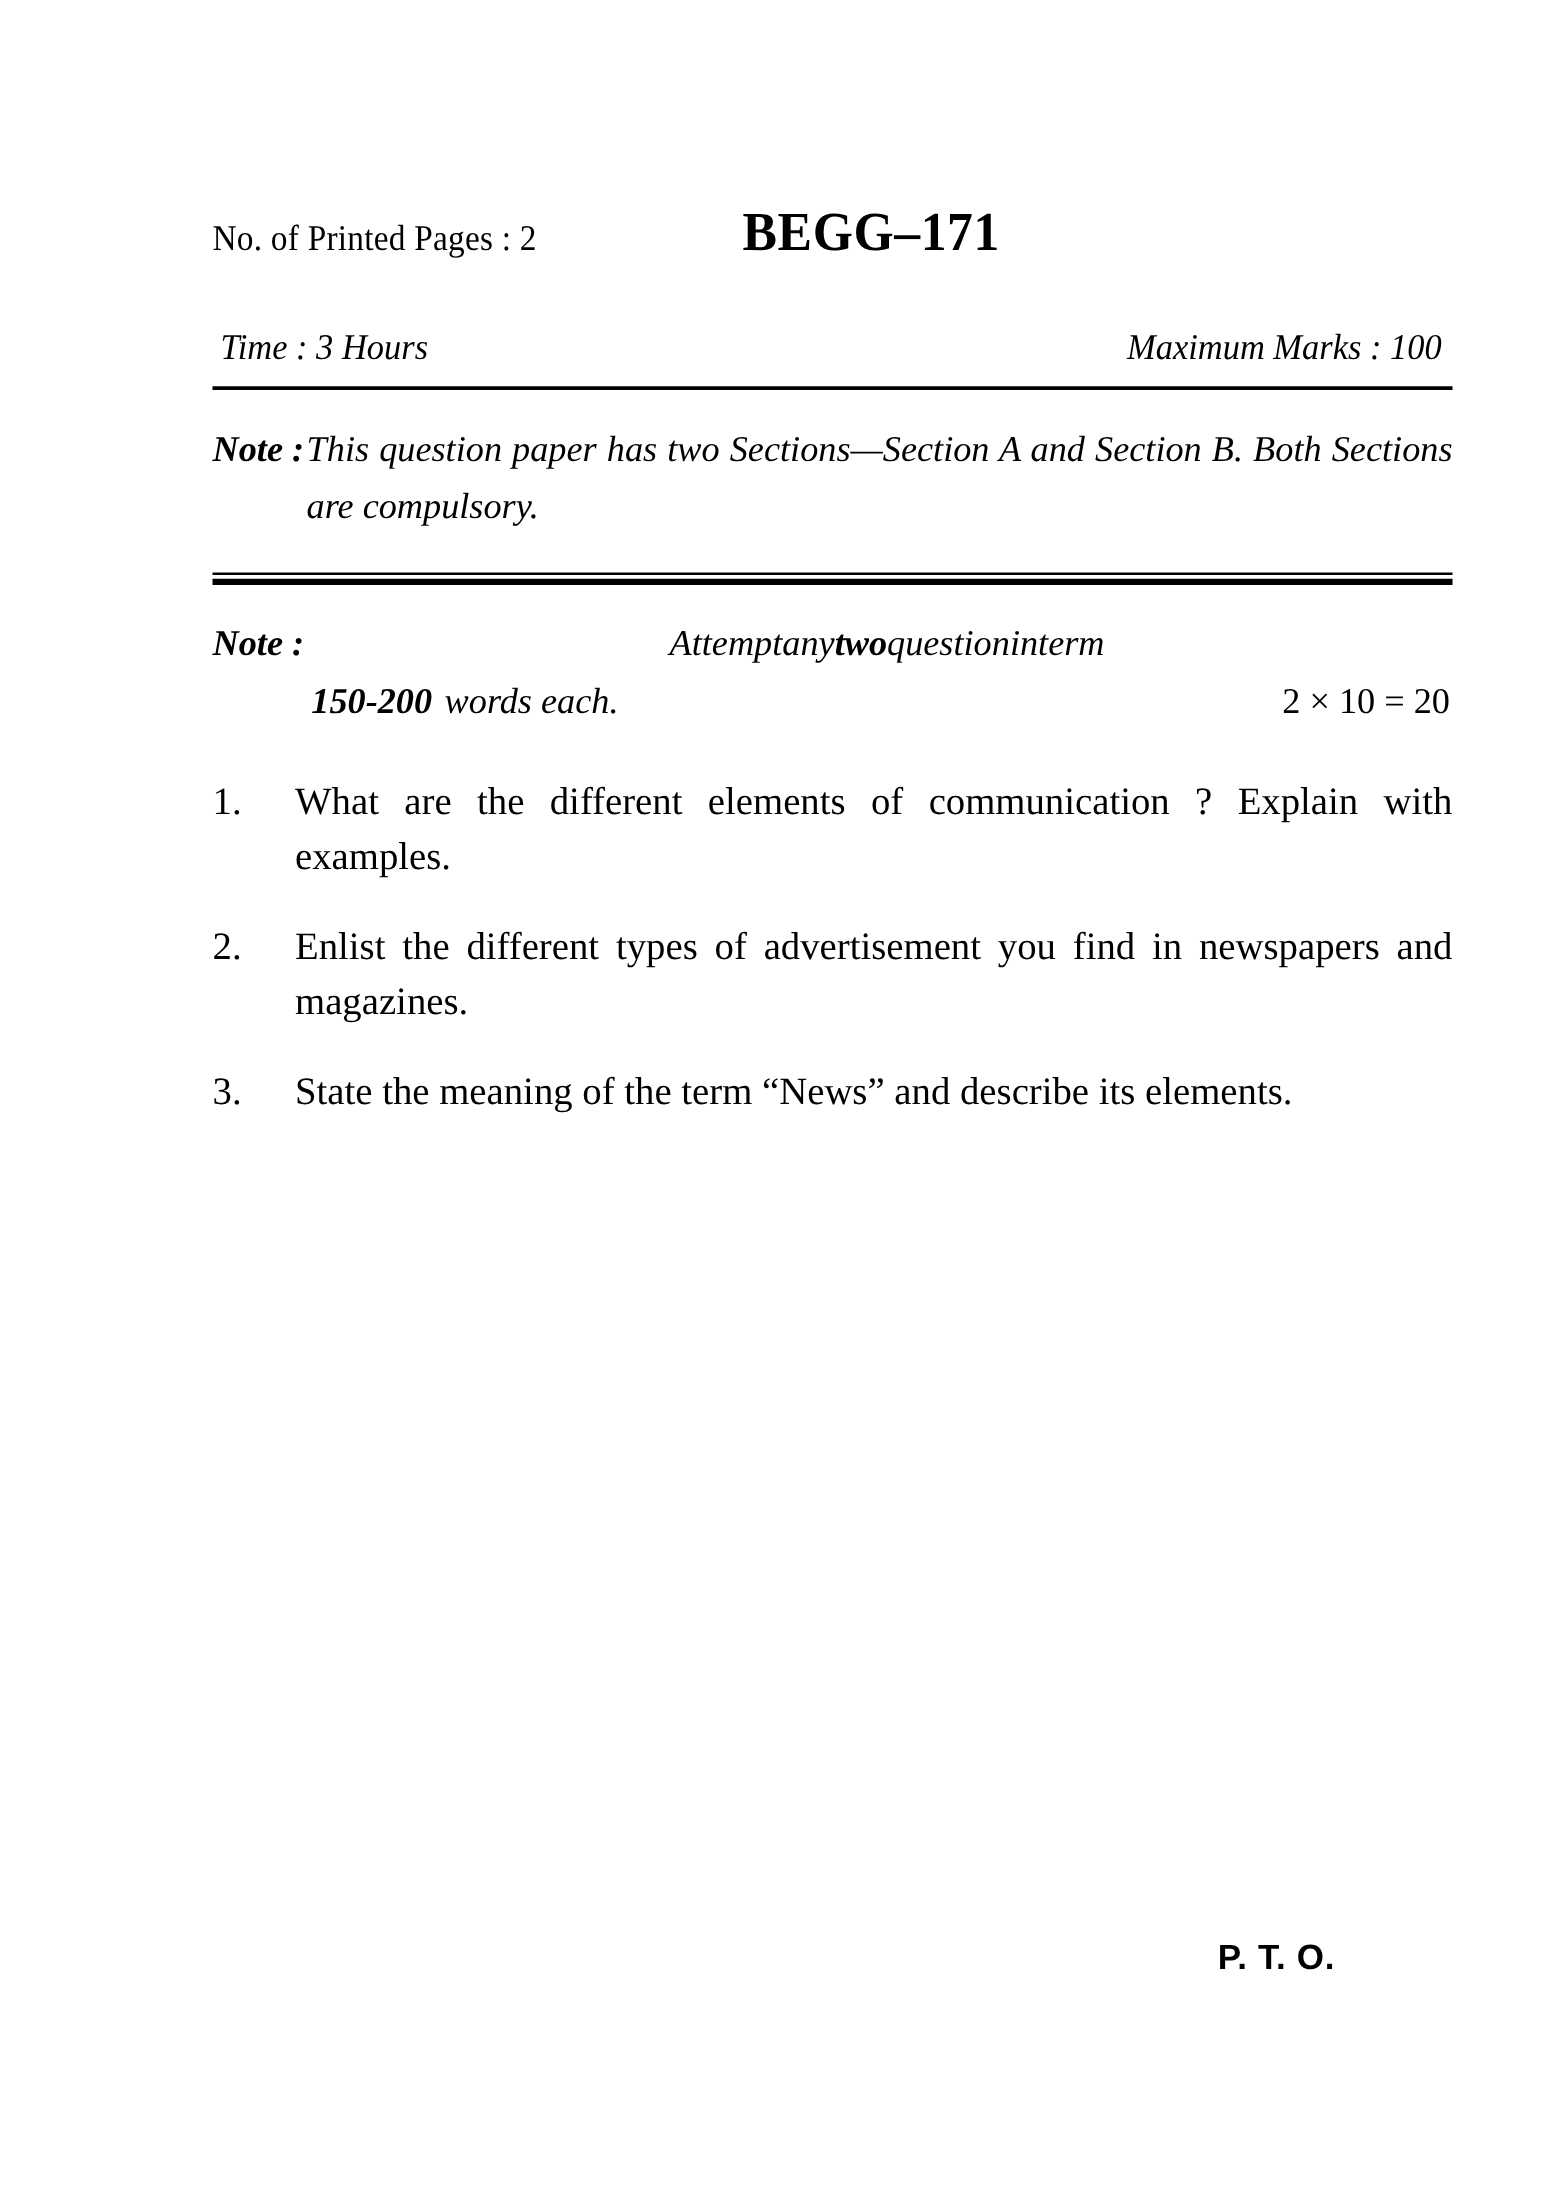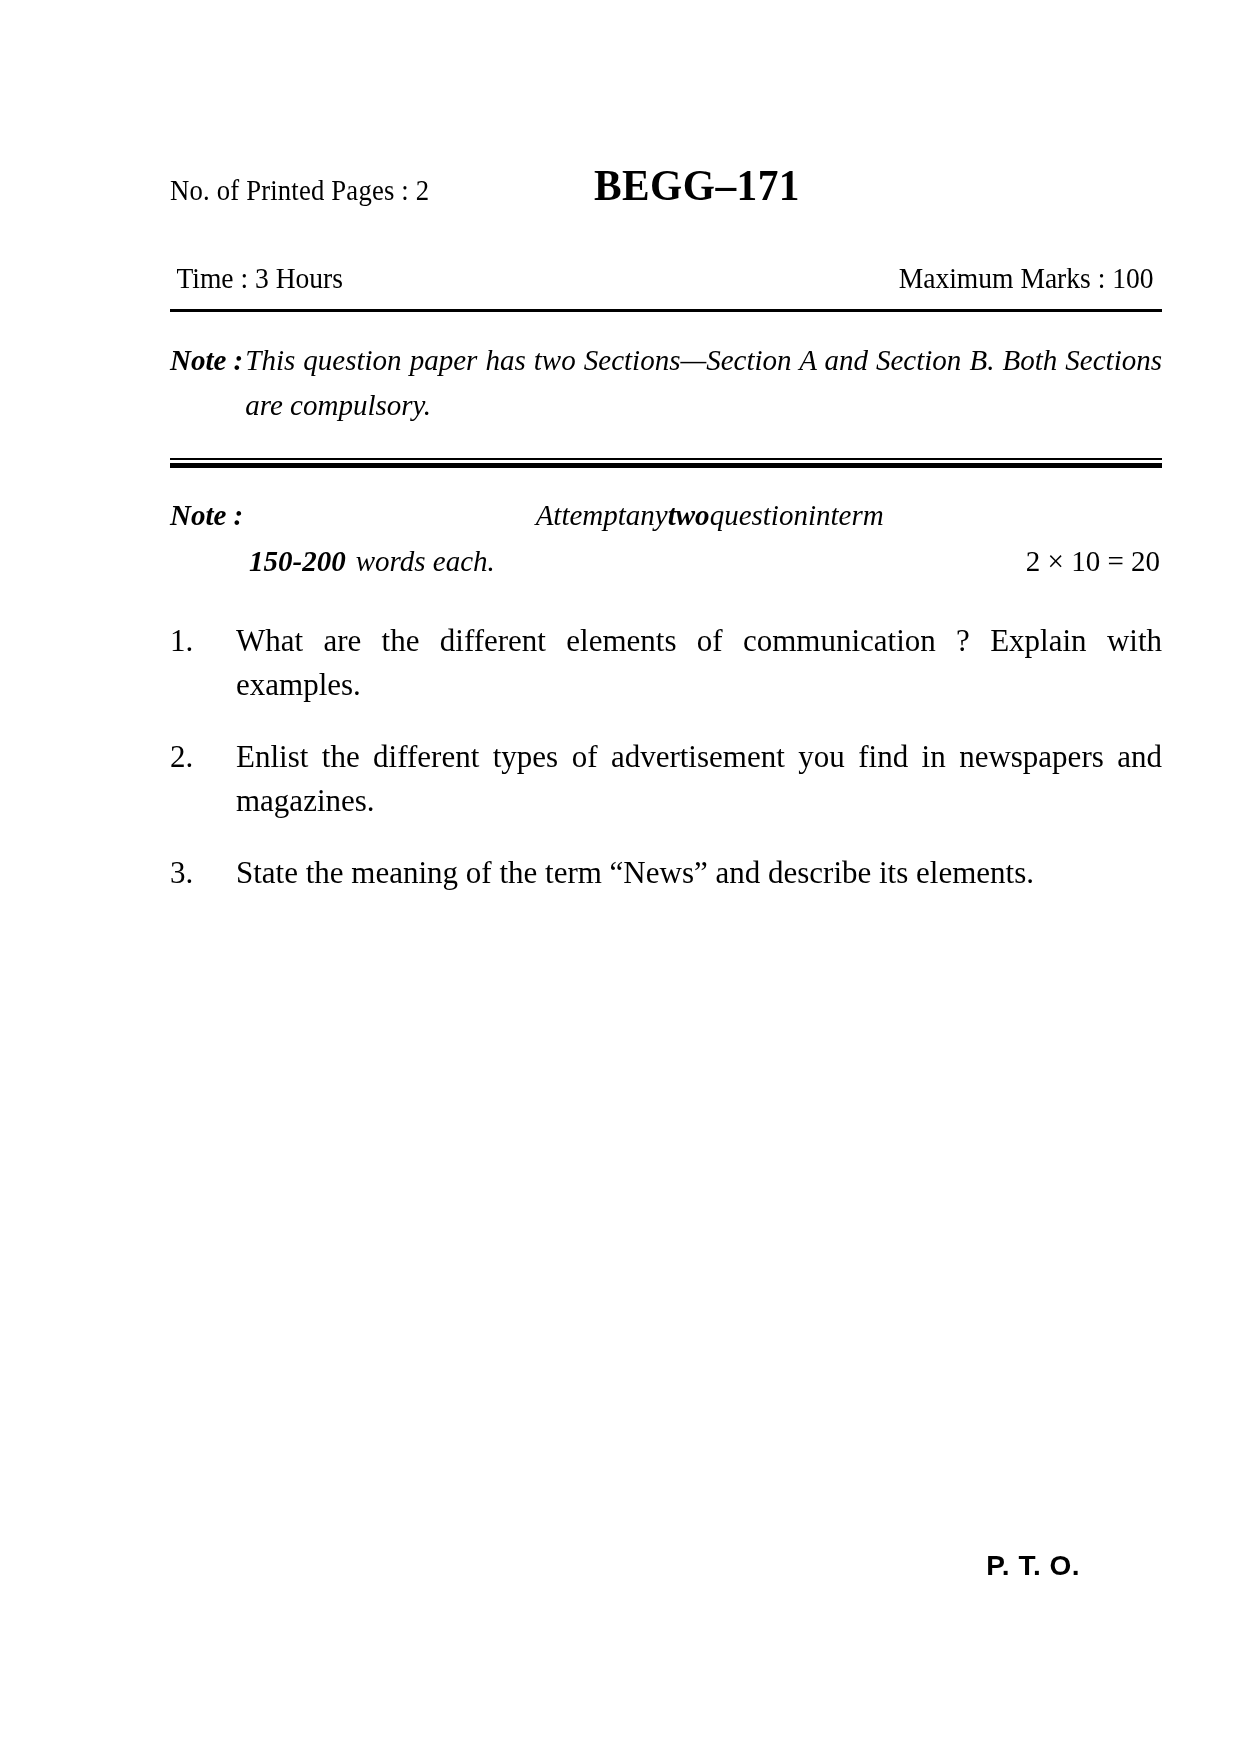--- a/index.html
+++ b/index.html
@@ -90,20 +90,21 @@
     text-align: center;
     padding: 0 22px;
     transform: scaleX(0.97);
   }
 
   
   .meta-row {
     display: flex;
     justify-content: space-between;
     align-items: baseline;
+    font-style: italic;
     font-size: 29px;
     margin-top: 40px;
     padding: 0 2px;
   }
   .meta-row span { transform: scaleX(0.95); display:inline-block; white-space: nowrap;}
 
   .rule-single {
     border: 0;
     border-top: 3px solid #000;
     margin: 14px 0 0 0;
@@ -213,21 +214,21 @@
   }
   .q-text {
     flex: 1 1 auto;
     text-align: justify;
     text-align-last: left;
   }
 
   
   .footer {
     position: absolute;
-    right: 158px;
+    right: 170px;
     bottom: 172px;
     font-family: "Liberation Sans", "DejaVu Sans", sans-serif;
     font-weight: bold;
     font-size: 28px;
     letter-spacing: 0.5px;
   }
 </style>
 </head>
 <body>
 

